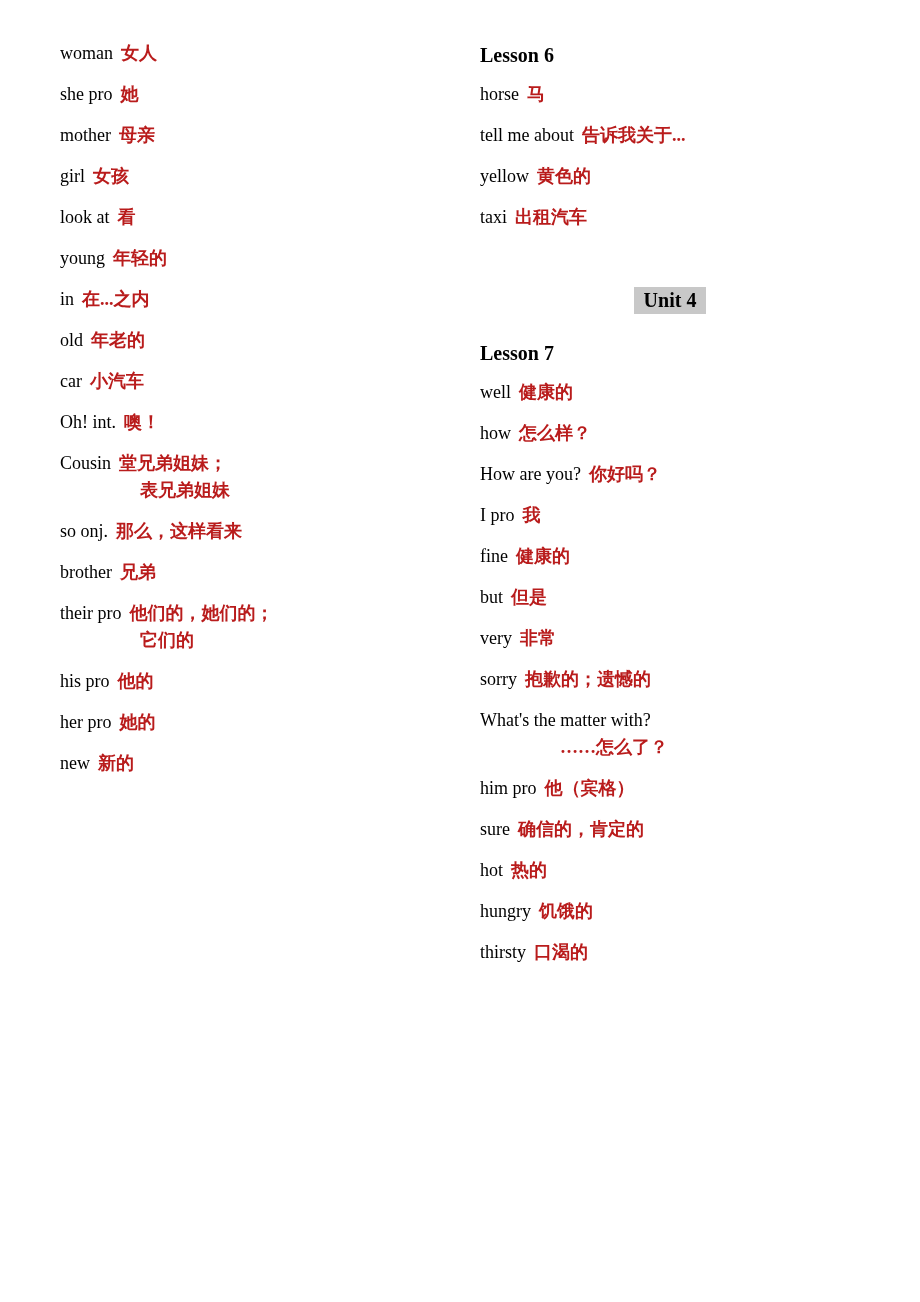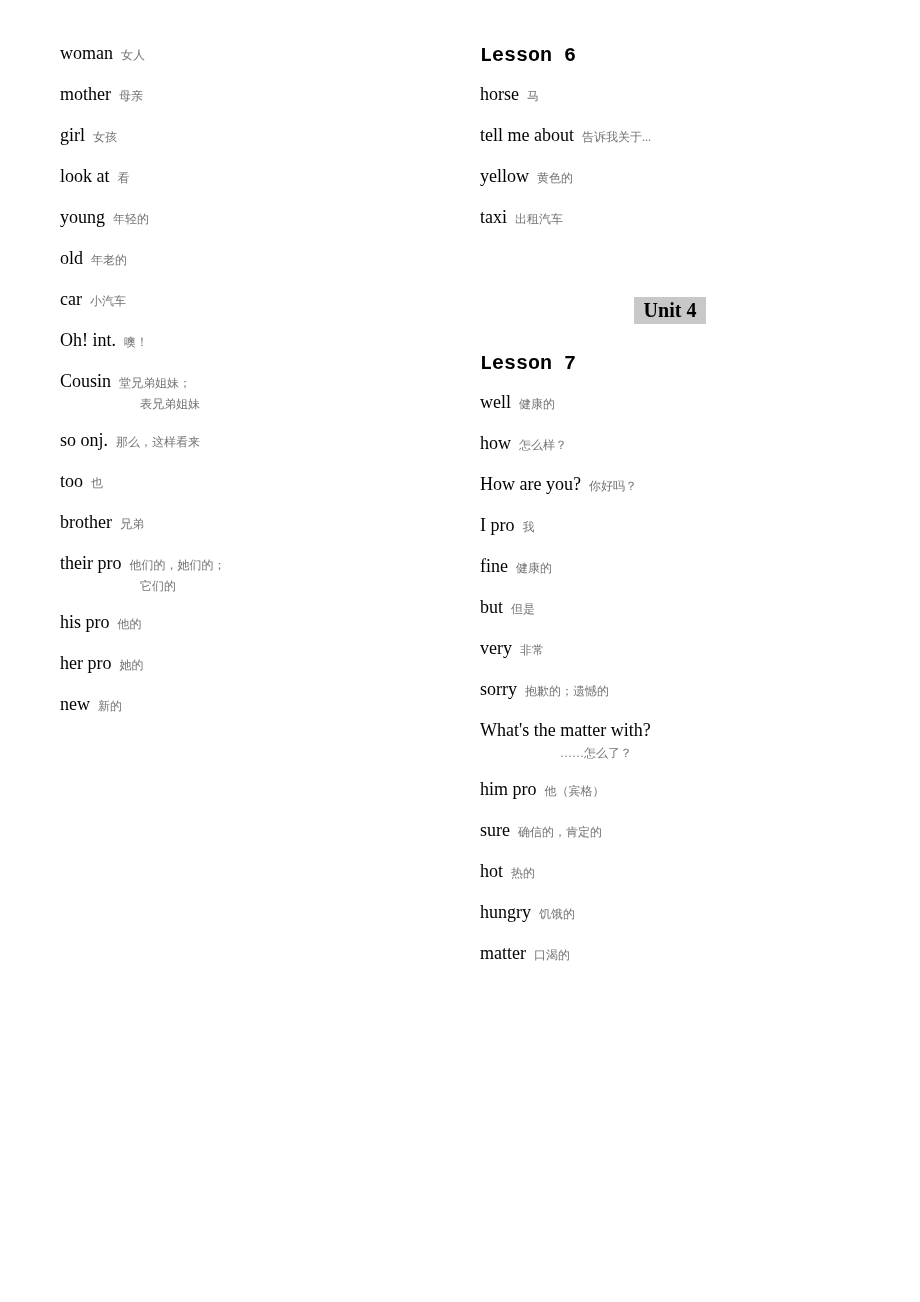--- a/index.html
+++ b/index.html
@@ -32,72 +32,74 @@
       margin-bottom: 14px;
       line-height: 1.5;
     }
     .vocab-entry .english {
       font-family: "Times New Roman", Times, serif;
       font-size: 18px;
       color: #000;
     }
     .vocab-entry .chinese {
       font-family: "SimSun", "宋体", serif;
-      font-size: 12px;
-      color: #737373;
+      font-size: 18px;
+      color: #b91c1c;
       margin-left: 8px;
+      font-weight: bold;
     }
     .vocab-entry .sub-line {
       margin-left: 80px;
       display: block;
     }
     .lesson-heading {
-      font-family: Liberation Mono, monospace;
+      font-family: Liberation Serif, serif;
       font-size: 20px;
       font-weight: bold;
       margin-bottom: 14px;
       margin-top: 4px;
     }
     .unit-heading {
       font-family: "Times New Roman", Times, serif;
       font-size: 20px;
       font-weight: bold;
       text-align: center;
       margin-bottom: 14px;
-      margin-top: 24px;
+      margin-top: 14px;
       background-color: #c8c8c8;
       display: inline-block;
       padding: 2px 10px;
     }
     .unit-heading-wrapper {
       text-align: center;
       margin-bottom: 14px;
       margin-top: 14px;
     }
     .spacer {
       height: 14px;
     }
   </style>
 </head>
 <body>
 
 <div class="page-content">
 
   <div class="left-column" id="left-col">
   <div class="vocab-entry"><span class="english">woman</span><span class="chinese">女人</span></div>
+      <div class="vocab-entry"><span class="english">she    pro</span><span class="chinese">她</span></div>
       <div class="vocab-entry"><span class="english">mother</span><span class="chinese">母亲</span></div>
       <div class="vocab-entry"><span class="english">girl</span><span class="chinese">女孩</span></div>
       <div class="vocab-entry"><span class="english">look at</span><span class="chinese">看</span></div>
       <div class="vocab-entry"><span class="english">young</span><span class="chinese">年轻的</span></div>
+      <div class="vocab-entry"><span class="english">in</span><span class="chinese">在...之内</span></div>
       <div class="vocab-entry"><span class="english">old</span><span class="chinese">年老的</span></div>
       <div class="vocab-entry"><span class="english">car</span><span class="chinese">小汽车</span></div>
       <div class="vocab-entry"><span class="english">Oh!  int.</span><span class="chinese">噢！</span></div>
       <div class="vocab-entry"><span class="english">Cousin</span><span class="chinese">堂兄弟姐妹；</span><span class="sub-line chinese">表兄弟姐妹</span></div>
       <div class="vocab-entry"><span class="english">so   onj.</span><span class="chinese">那么，这样看来</span></div>
-      <div class="vocab-entry"><span class="english">too</span><span class="chinese">也</span></div>
       <div class="vocab-entry"><span class="english">brother</span><span class="chinese">兄弟</span></div>
       <div class="vocab-entry"><span class="english">their  pro</span><span class="chinese">他们的，她们的；</span><span class="sub-line chinese">它们的</span></div>
       <div class="vocab-entry"><span class="english">his   pro</span><span class="chinese">他的</span></div>
       <div class="vocab-entry"><span class="english">her     pro</span><span class="chinese">她的</span></div>
       <div class="vocab-entry"><span class="english">new</span><span class="chinese">新的</span></div>
     </div>
 
   <div class="right-column" id="right-col">
   <div class="lesson-heading">Lesson 6</div>
       <div class="vocab-entry"><span class="english">horse</span><span class="chinese">马</span></div>
@@ -113,15 +115,15 @@
       <div class="vocab-entry"><span class="english">I   pro</span><span class="chinese">我</span></div>
       <div class="vocab-entry"><span class="english">fine</span><span class="chinese">健康的</span></div>
       <div class="vocab-entry"><span class="english">but</span><span class="chinese">但是</span></div>
       <div class="vocab-entry"><span class="english">very</span><span class="chinese">非常</span></div>
       <div class="vocab-entry"><span class="english">sorry</span><span class="chinese">抱歉的；遗憾的</span></div>
       <div class="vocab-entry"><span class="english">What's the matter with?</span><span class="sub-line chinese">……怎么了？</span></div>
       <div class="vocab-entry"><span class="english">him  pro</span><span class="chinese">他（宾格）</span></div>
       <div class="vocab-entry"><span class="english">sure</span><span class="chinese">确信的，肯定的</span></div>
       <div class="vocab-entry"><span class="english">hot</span><span class="chinese">热的</span></div>
       <div class="vocab-entry"><span class="english">hungry</span><span class="chinese">饥饿的</span></div>
-      <div class="vocab-entry"><span class="english">matter</span><span class="chinese">口渴的</span></div>
+      <div class="vocab-entry"><span class="english">thirsty</span><span class="chinese">口渴的</span></div>
     </div>
 </div>
 
 </body></html>

